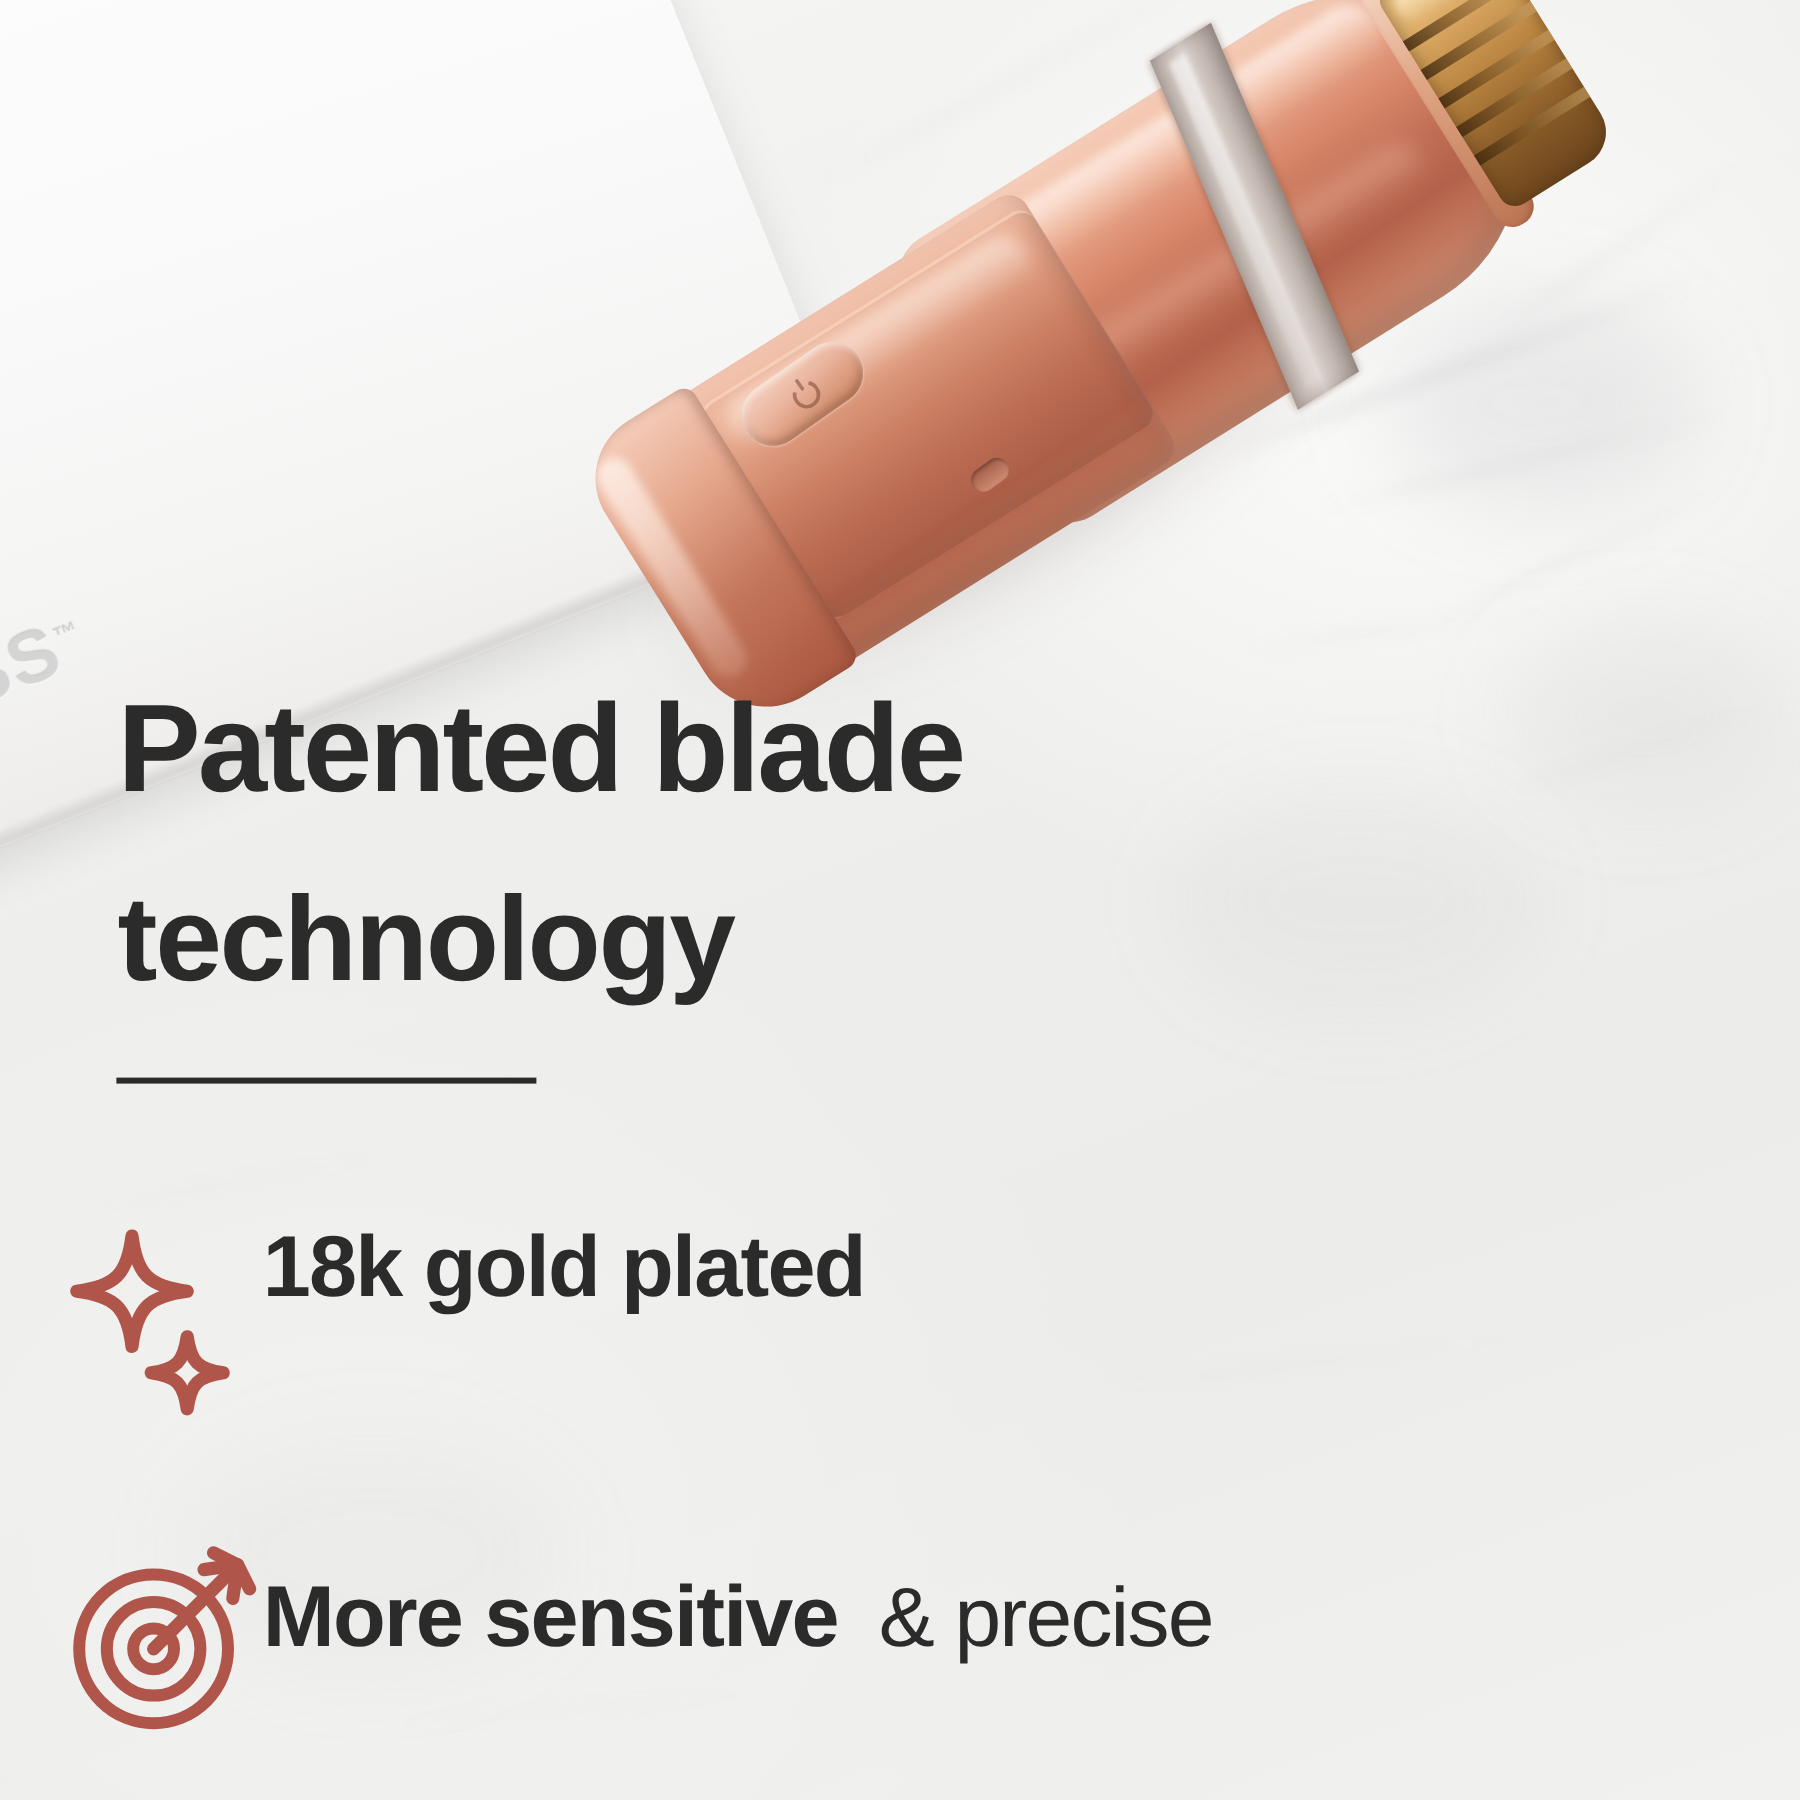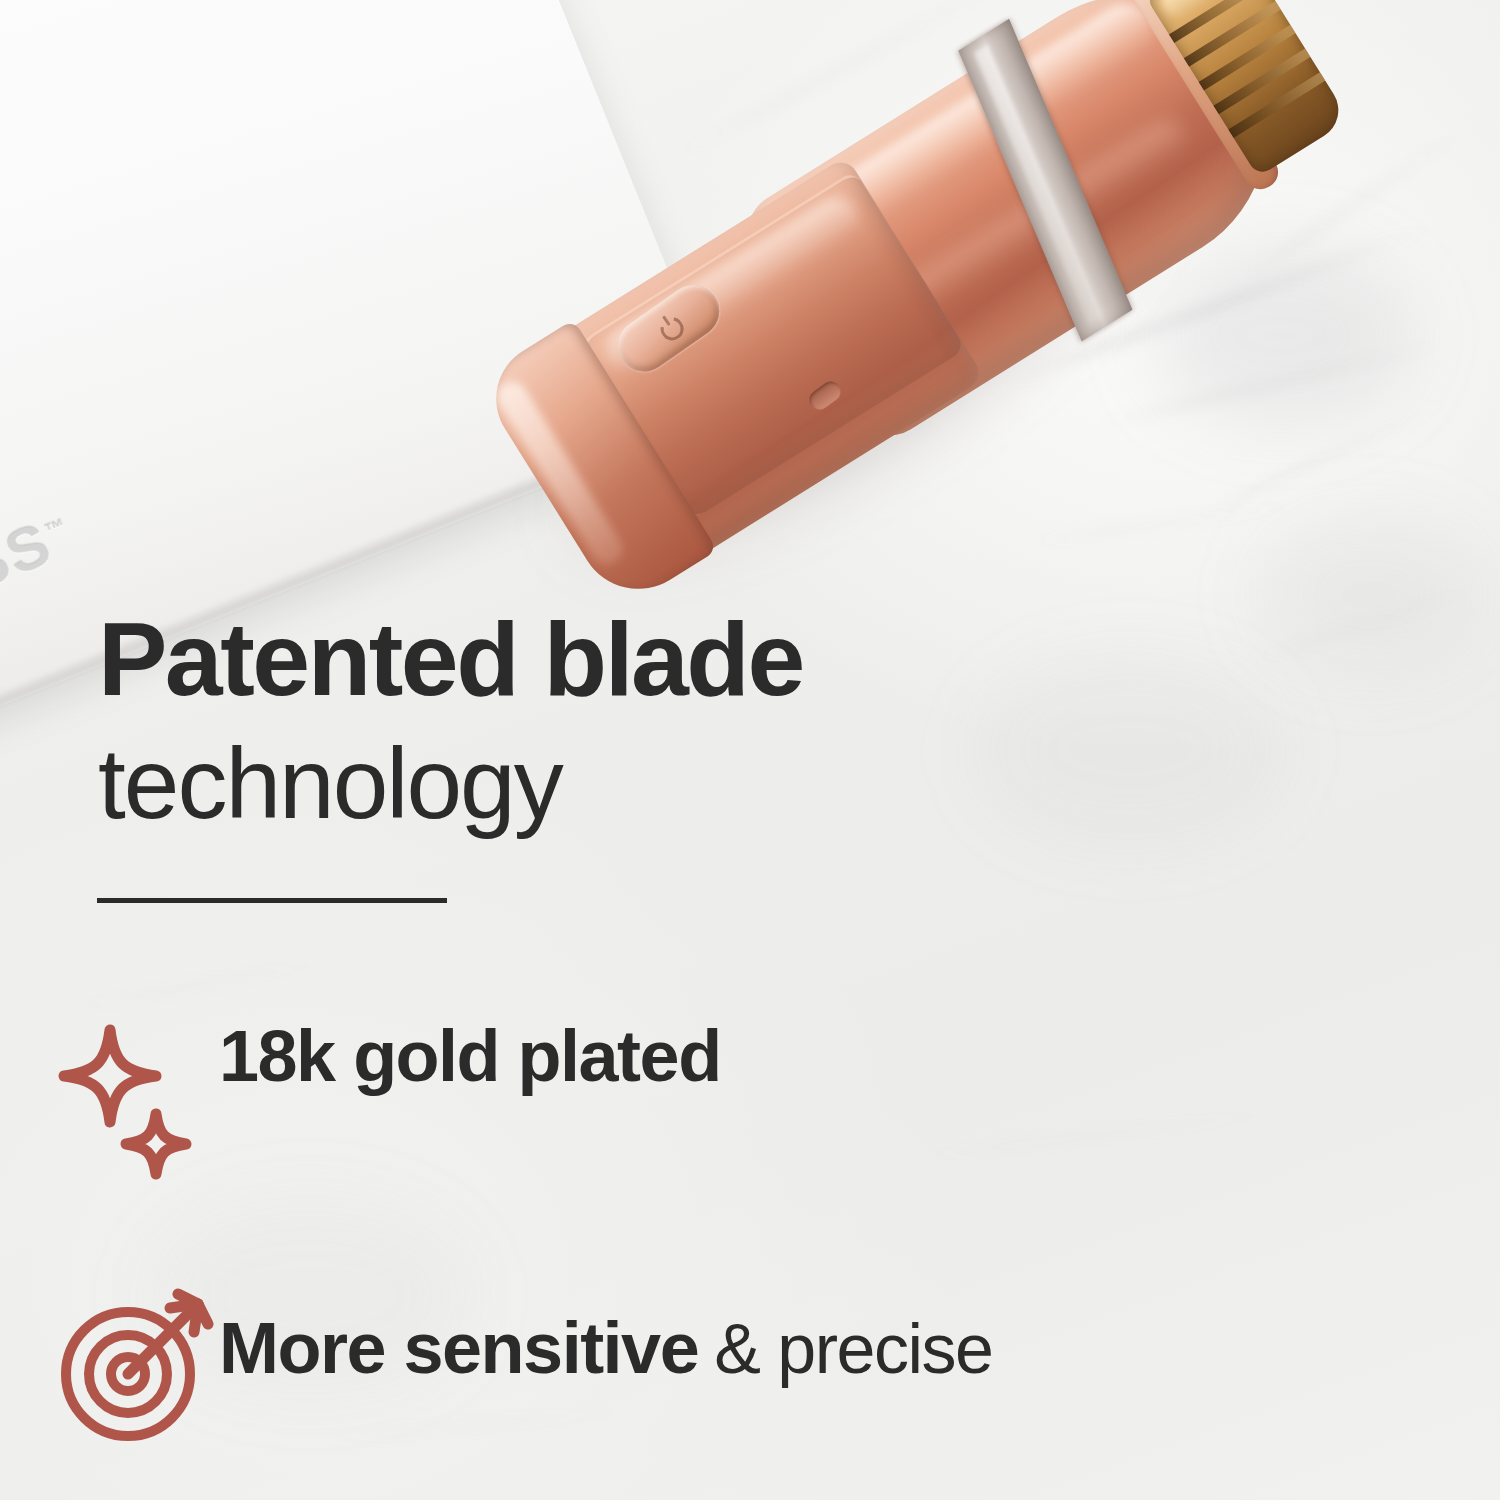--- a/index.html
+++ b/index.html
@@ -356,29 +356,29 @@
 
   
   .headline {
     position: absolute;
     left: 98px;
     color: #2b2b2b;
     line-height: 1;
     white-space: nowrap;
   }
   .headline-1 {
-    top: 607px;
+    top: 572px;
     font-size: 104px;
     font-weight: 700;
     letter-spacing: -2.5px;
   }
   .headline-2 {
     top: 733px;
     font-size: 100px;
-    font-weight: 400;
+    font-weight: 700;
     letter-spacing: -2px;
   }
 
   .divider {
     position: absolute;
     left: 97px;
     top: 898px;
     width: 350px;
     height: 5px;
     background: #2b2b2b;
@@ -513,17 +513,17 @@
       <svg width="170" height="170" viewBox="0 0 170 170" fill="none" aria-hidden="true">
         <circle cx="76" cy="92" r="62" stroke="#b0554a" stroke-width="10" fill="none"></circle>
         <circle cx="76" cy="92" r="39" stroke="#b0554a" stroke-width="10" fill="none"></circle>
         <circle cx="76" cy="92" r="17" stroke="#b0554a" stroke-width="10" fill="none"></circle>
         <path d="M76 92 L146 22" stroke="#b0554a" stroke-width="11" stroke-linecap="round"></path>
         <path d="M118 26 L146 22 L142 50" stroke="#b0554a" stroke-width="11" stroke-linecap="round" stroke-linejoin="round" fill="none"></path>
         <path d="M126 12 L146 22 L156 42" stroke="#b0554a" stroke-width="11" stroke-linecap="round" stroke-linejoin="round" fill="none"></path>
       </svg>
     </div>
     <div class="bullet-text">
-      <div class="b-line"><span class="b-inline-strong">More sensitive</span><span class="b-inline-light" style="margin-left:16px">&amp; precise</span></div>
+      <div class="b-line"><span class="b-inline-strong">More sensitive</span><span class="b-inline-light" style="margin-left:34px">&amp; precise</span></div>
     </div>
   </div>
 
 </div>
 
 </body></html>

